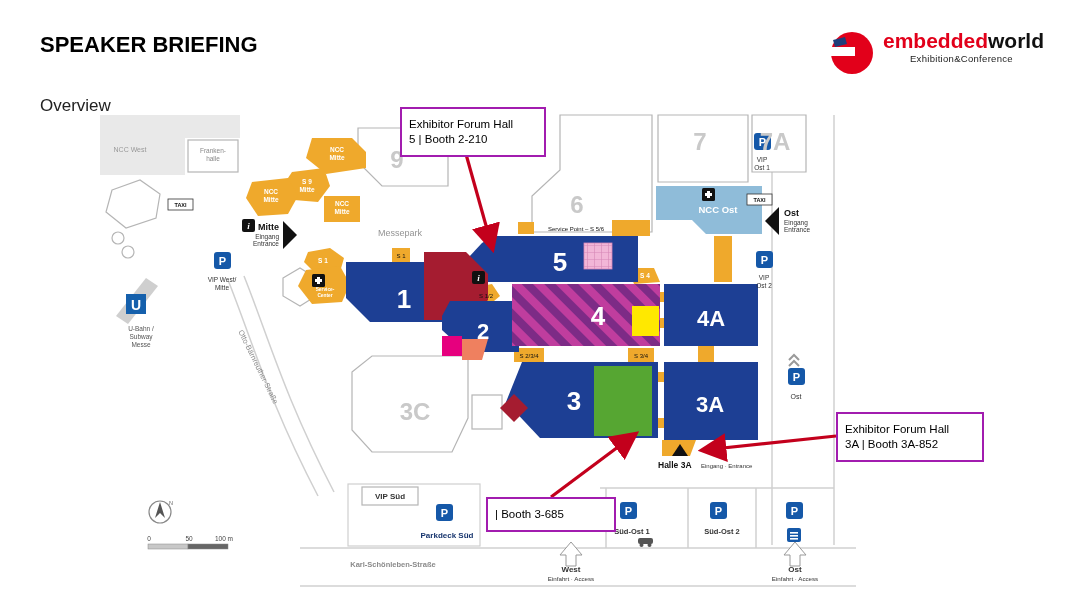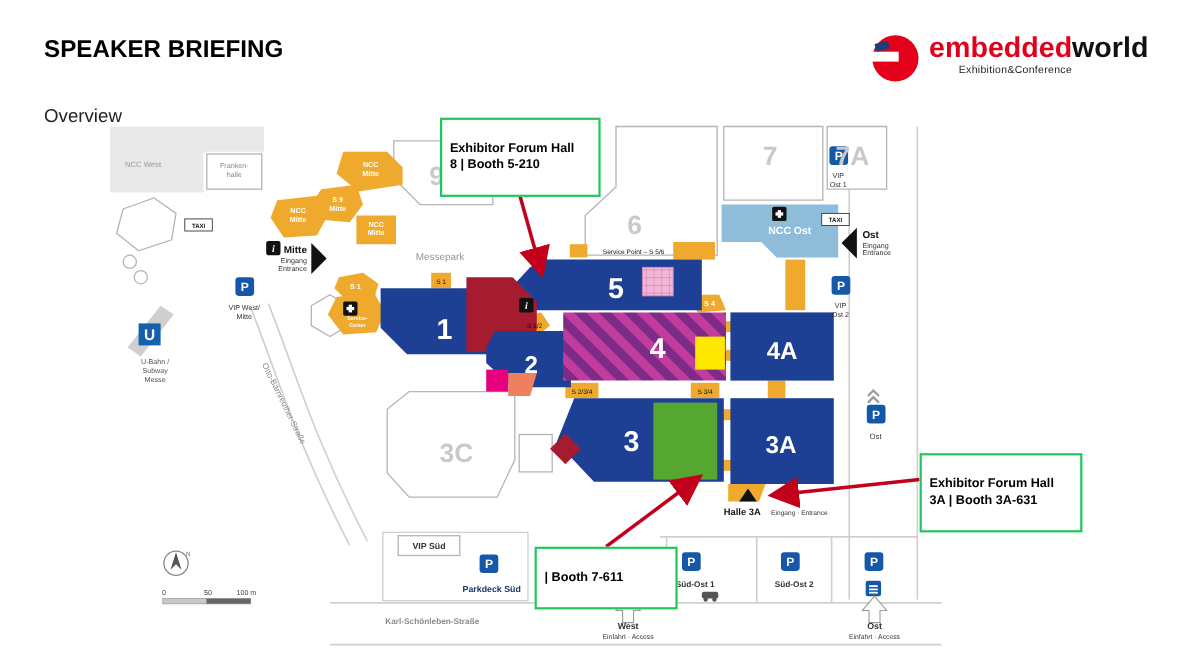--- a/index.html
+++ b/index.html
@@ -5,28 +5,28 @@
   html,body{margin:0;padding:0;}
   body{
     width:1080px;height:607px;position:relative;overflow:hidden;
     background:#ffffff;
     font-family:"Liberation Sans",sans-serif;
   }
   .slide-title{position:absolute;left:40px;top:32px;font-size:22px;font-weight:bold;color:#000;}
   .slide-subtitle{position:absolute;left:40px;top:60px;font-size:17px;color:#222;margin-top:36px;}
   .logo{position:absolute;right:36px;top:30px;display:flex;align-items:flex-start;gap:8px;}
   .logo-text{display:flex;flex-direction:column;}
-  .brand-line{font-size:26px;font-weight:bold;line-height:1.05;}
+  .brand-line{font-size:21px;font-weight:bold;line-height:1.05;}
   .brand-red{color:#e2001a;}
   .brand-dark{color:#111;}
   .tagline{font-size:9.5px;color:#222;letter-spacing:.3px;margin-top:1px;margin-left:27px;}
   .map-svg{position:absolute;left:0;top:0;width:1080px;height:607px;}
   .callout{
-    position:absolute;background:#fff;border:2px solid #22c55e;
-    padding:19px 7px;font-size:11.5px;line-height:1.3;color:#000;z-index:10;font-weight:bold;
+    position:absolute;background:#fff;border:2px solid #a21caf;
+    padding:8px 7px;font-size:11.5px;line-height:1.3;color:#000;z-index:10;
   }
   #callout-hall5{left:400px;top:107px;width:128px;}
   #callout-hall3a{left:836px;top:412px;width:130px;}
   #callout-hall3{left:486px;top:497px;width:112px;}
 
   
   text{font-family:"Liberation Sans",sans-serif;}
   .th1{font-size:26px;font-weight:bold;fill:#fff;text-anchor:middle;}
   .th2{font-size:22px;font-weight:bold;fill:#fff;text-anchor:middle;}
   .tg{fill:#c9c9c9;font-weight:bold;font-size:24px;text-anchor:middle;}
@@ -333,21 +333,21 @@
 
   <g stroke="#c3001c" stroke-width="3.2" fill="none">
     <line x1="464" y1="147" x2="492" y2="247" marker-end="url(#arrowhead)"></line>
     <line x1="836" y1="436" x2="704" y2="450" marker-end="url(#arrowhead)"></line>
     <line x1="551" y1="497" x2="634" y2="435" marker-end="url(#arrowhead)"></line>
   </g>
 </svg>
 
 <div class="callout" id="callout-hall5">
   <div>Exhibitor Forum Hall</div>
-  <div>8 | Booth 5-210</div>
+  <div>5 | Booth 2-210</div>
 </div>
 <div class="callout" id="callout-hall3a">
   <div>Exhibitor Forum Hall</div>
-  <div>3A | Booth 3A-631</div>
+  <div>3A | Booth 3A-852</div>
 </div>
 <div class="callout" id="callout-hall3">
-  <div>| Booth 7-611</div>
+  <div>| Booth 3-685</div>
 </div>
 
 </body></html>

